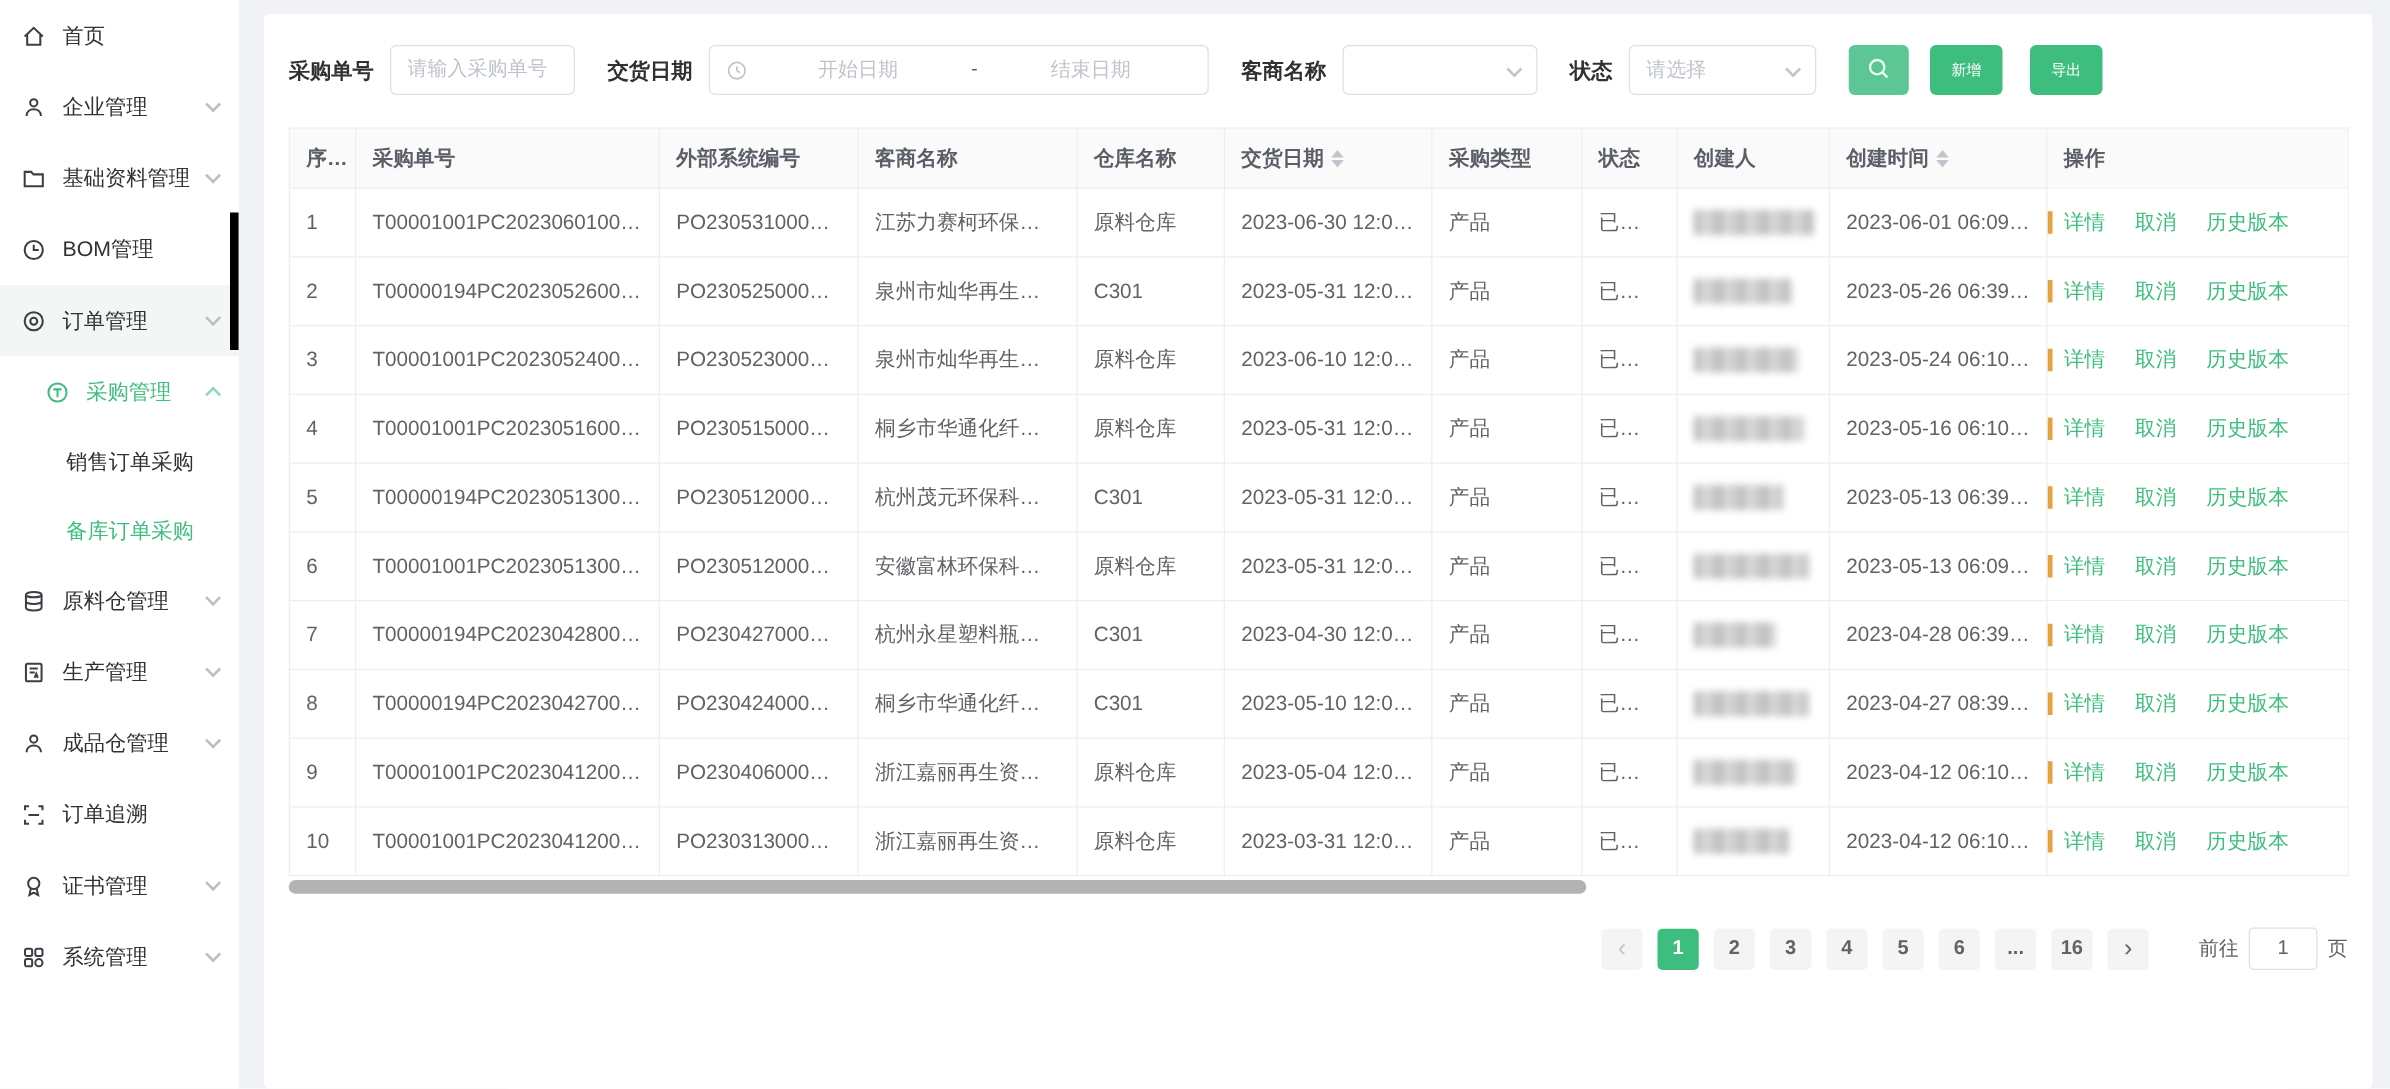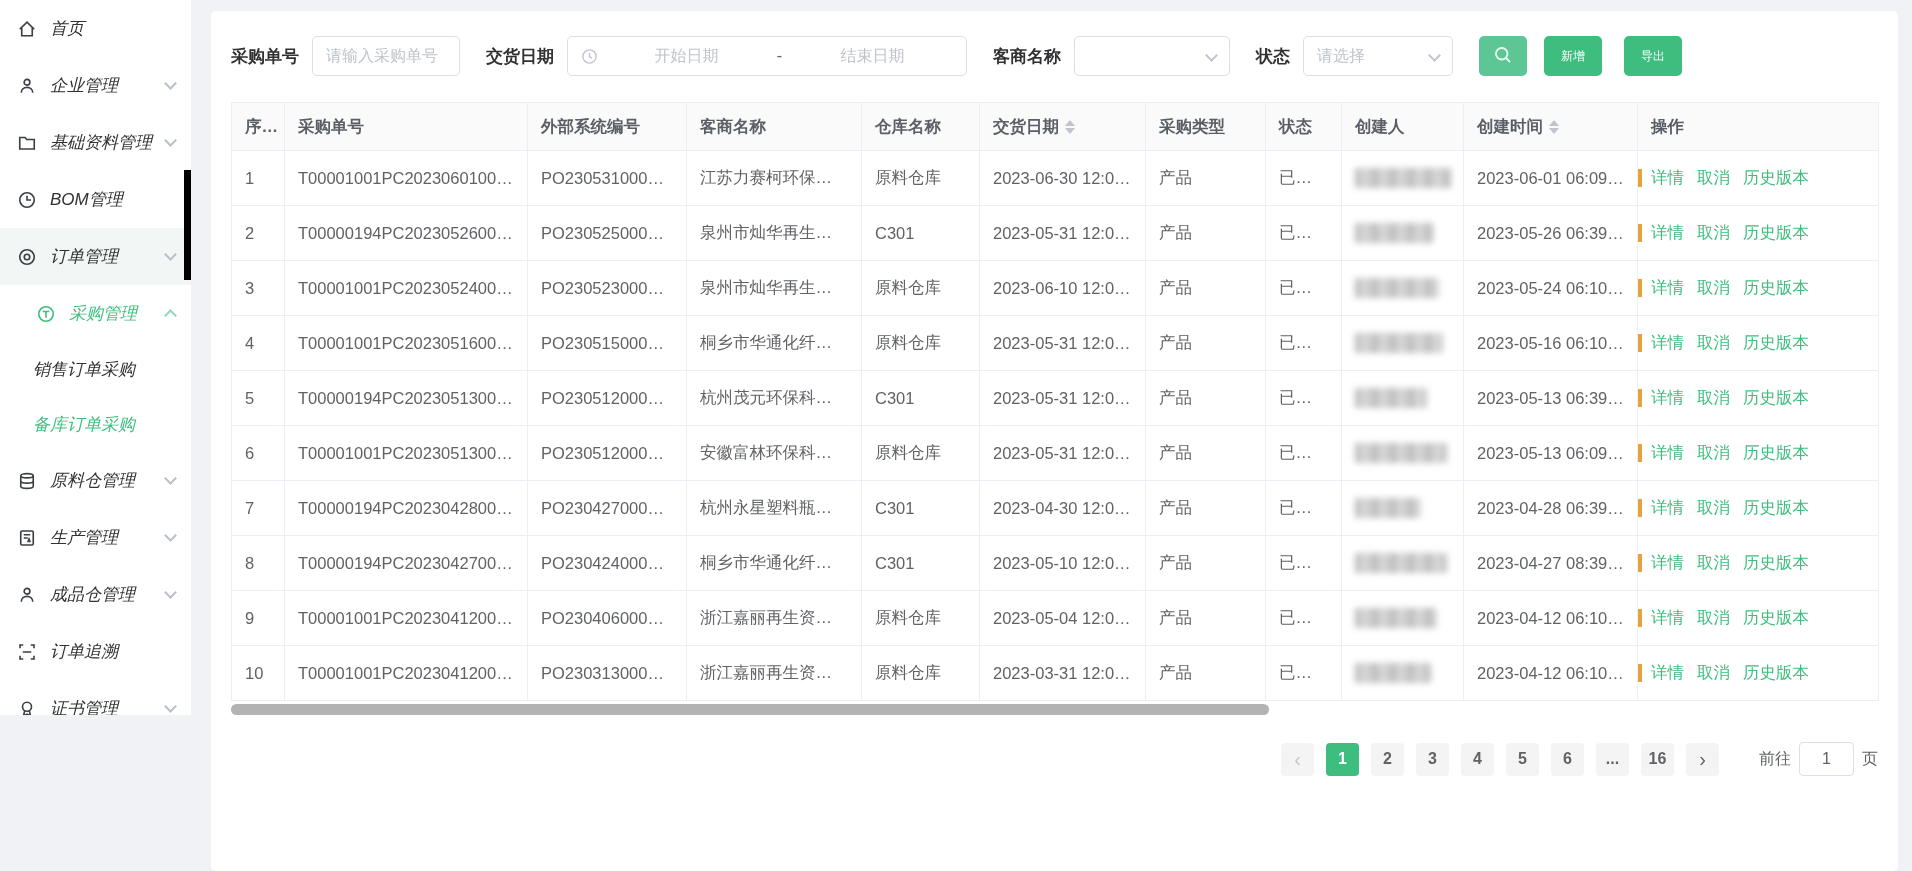--- a/index.html
+++ b/index.html
@@ -1,31 +1,31 @@
 <!DOCTYPE html>
 <html><head>
 <meta charset="utf-8">
 <style>
   * { margin:0; padding:0; box-sizing:border-box; }
   html,body { width:1912px; height:871px; overflow:hidden; background:#fff;
     font-family:"Liberation Sans","DejaVu Sans",sans-serif; color:#606266; }
   .app { display:flex; width:1912px; height:871px; background:#f0f2f5; }
 
   
-  .sidebar { position:relative; width:191px; height:715px; background:#fff; flex:0 0 191px; overflow:hidden;font-style:italic; }
+  .sidebar { position:relative; width:191px; height:871px; background:#fff; flex:0 0 191px; overflow:hidden; }
   .side-scroll-thumb { position:absolute; right:0; top:170px; width:7px; height:110px; background:#000; }
   .side-item { display:flex; align-items:center; height:57px; padding:0 16px 0 17px; cursor:pointer;
     font-size:17px; color:#303133; white-space:nowrap; }
   .side-item .ic { width:20px; height:20px; margin-right:13px; color:#3b3f45; flex:0 0 20px; }
   .side-item .ic svg { width:20px; height:20px; display:block; }
   .side-item .lbl { flex:1; }
   .side-item.hl { background:#f2f6f4; }
   .side-item.active { color:#3ebe7e;padding-left:36px; }
   .side-item.active .ic { color:#3ebe7e; }
-  .side-sub { display:flex; align-items:center; height:55px; padding-left:33px; font-size:17px; color:#303133; cursor:pointer; }
+  .side-sub { display:flex; align-items:center; height:55px; padding-left:53px; font-size:17px; color:#303133; cursor:pointer; }
   .side-sub.active { color:#3ebe7e; }
   .chev { width:9px; height:9px; border-right:2px solid #b9bec7; border-bottom:2px solid #b9bec7;
     transform:rotate(45deg); margin-top:-4px; }
   .chev.up { transform:rotate(-135deg); margin-top:4px; }
   .chev.up.green { border-color:#8fd8b4; }
 
   
   .main { flex:1; padding:11px 17px 0 20px; }
   .card { background:#fff; border-radius:5px; height:860px; padding:25px 20px 0 20px; }
 
@@ -62,21 +62,21 @@
   tbody td { height:55px; background:#fff; color:#606266; }
   .sort-wrap { display:inline-flex; align-items:center; gap:6px; cursor:pointer; }
   .carets { display:inline-flex; flex-direction:column; gap:2px; }
   .carets i { width:0; height:0; border-left:5px solid transparent; border-right:5px solid transparent; display:block; }
   .carets .c-up { border-bottom:6px solid #c0c4cc; }
   .carets .c-dn { border-top:6px solid #c0c4cc; }
   .blurname { height:20px; background:repeating-linear-gradient(90deg,#bfbfbf 0 6px,#d9d9d9 6px 12px,#cccccc 12px 18px);
     filter:blur(3px); border-radius:2px; }
   td.col-action, th.col-action { border-left:1px solid #ebeef5;
     box-shadow:-9px 0 9px -7px rgba(0,0,0,0.18); position:relative; }
-  .act-links { display:flex; align-items:center; gap:13px; }
+  .act-links { display:flex; align-items:center; gap:24px; }
   .act-link { color:#3ebe7e; cursor:pointer; white-space:nowrap; }
   .orange-sliver { position:absolute; left:0; top:50%; transform:translateY(-50%); width:4px; height:18px; background:#e6a23c; }
 
   
   .hscrollbar { width:1647px; height:11px; margin-top:3px; }
   .hscrollbar .thumb { width:63%; height:11px; background:#b3b3b3; border-radius:6px; }
 
   
   .pag-row { display:flex; justify-content:flex-end; align-items:center; margin-top:27px; width:1647px; }
   .pager { display:flex; align-items:center; gap:12px; }

